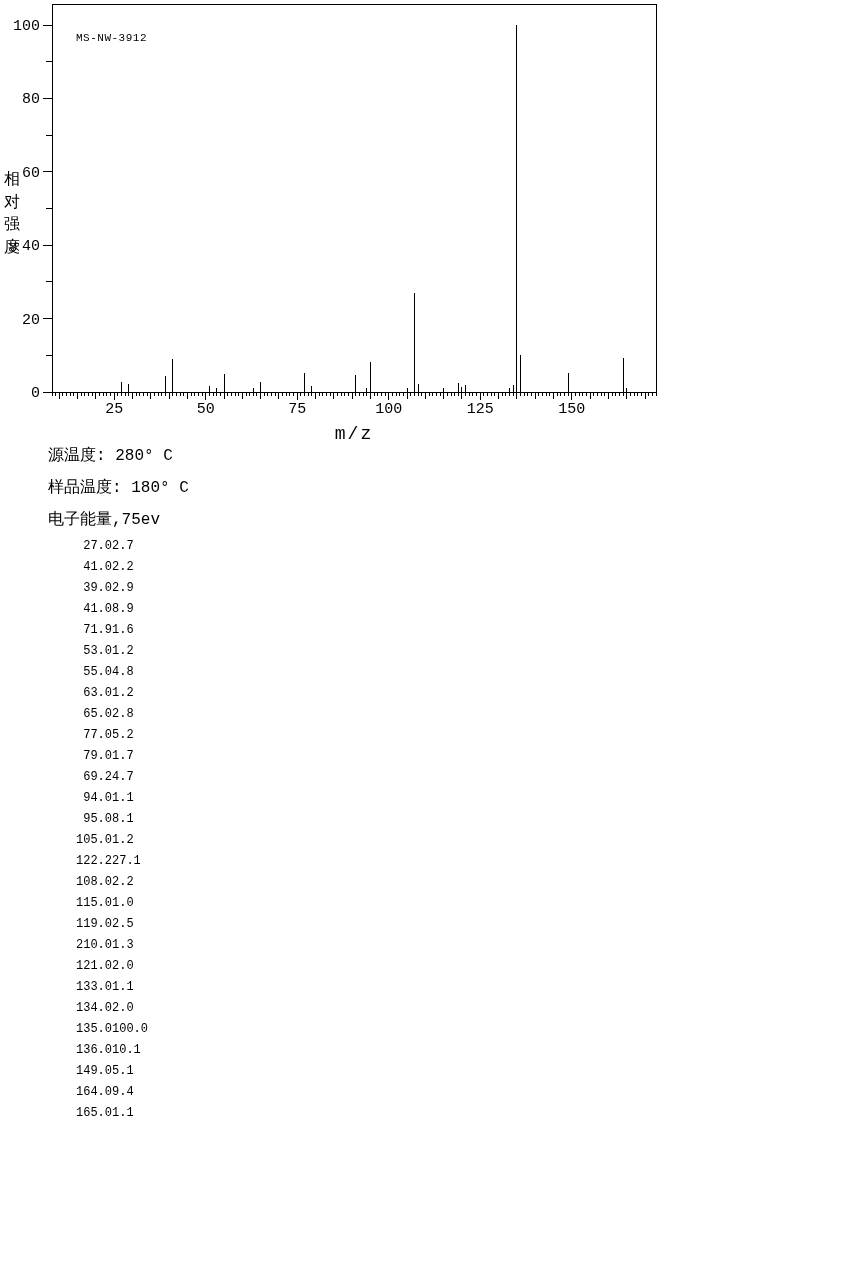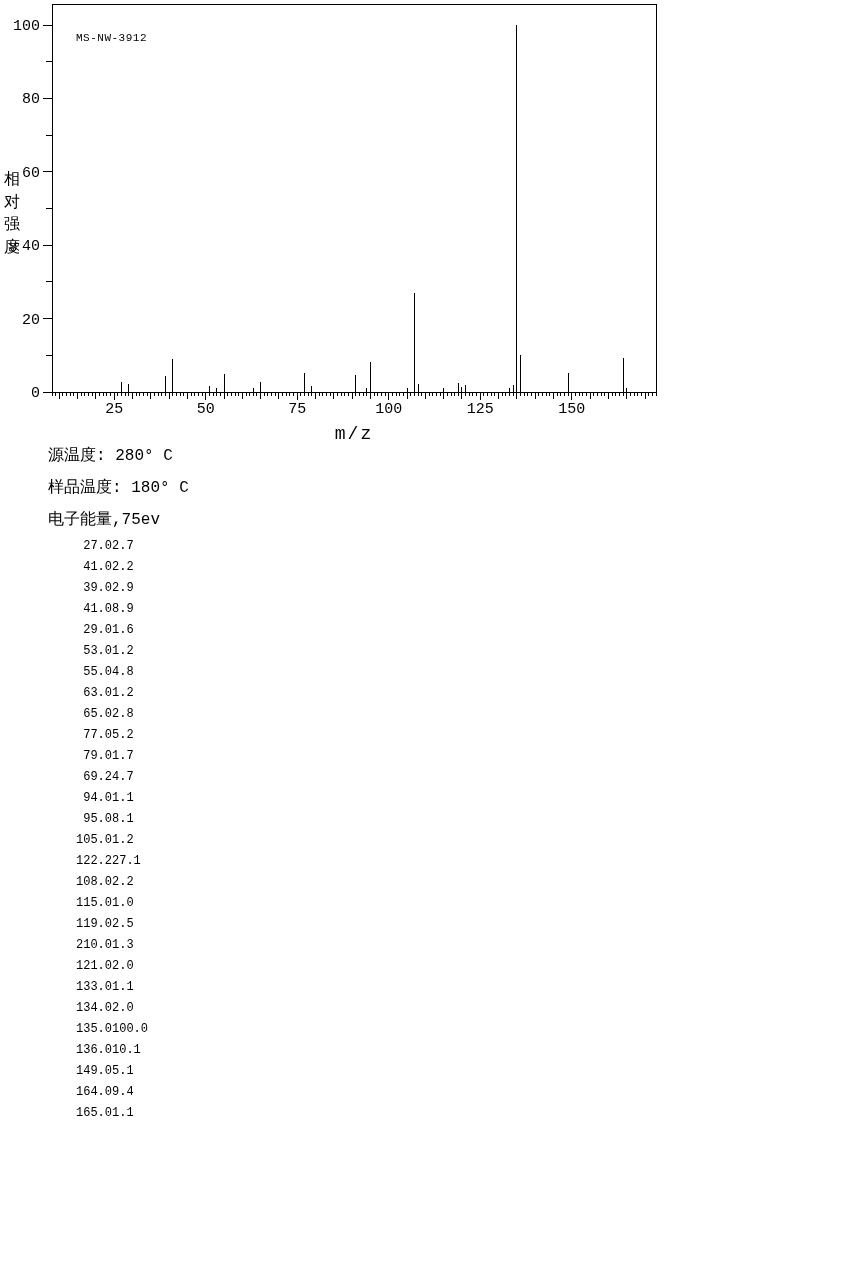--- a/index.html
+++ b/index.html
@@ -283,21 +283,21 @@
     </div>
     <div class="prow">
       <span class="c1">39.0</span>
       <span class="c2">2.9</span>
     </div>
     <div class="prow">
       <span class="c1">41.0</span>
       <span class="c2">8.9</span>
     </div>
     <div class="prow">
-      <span class="c1">29.0</span>
+      <span class="c1">71.9</span>
       <span class="c2">1.6</span>
     </div>
     <div class="prow">
       <span class="c1">53.0</span>
       <span class="c2">1.2</span>
     </div>
     <div class="prow">
       <span class="c1">55.0</span>
       <span class="c2">4.8</span>
     </div>

